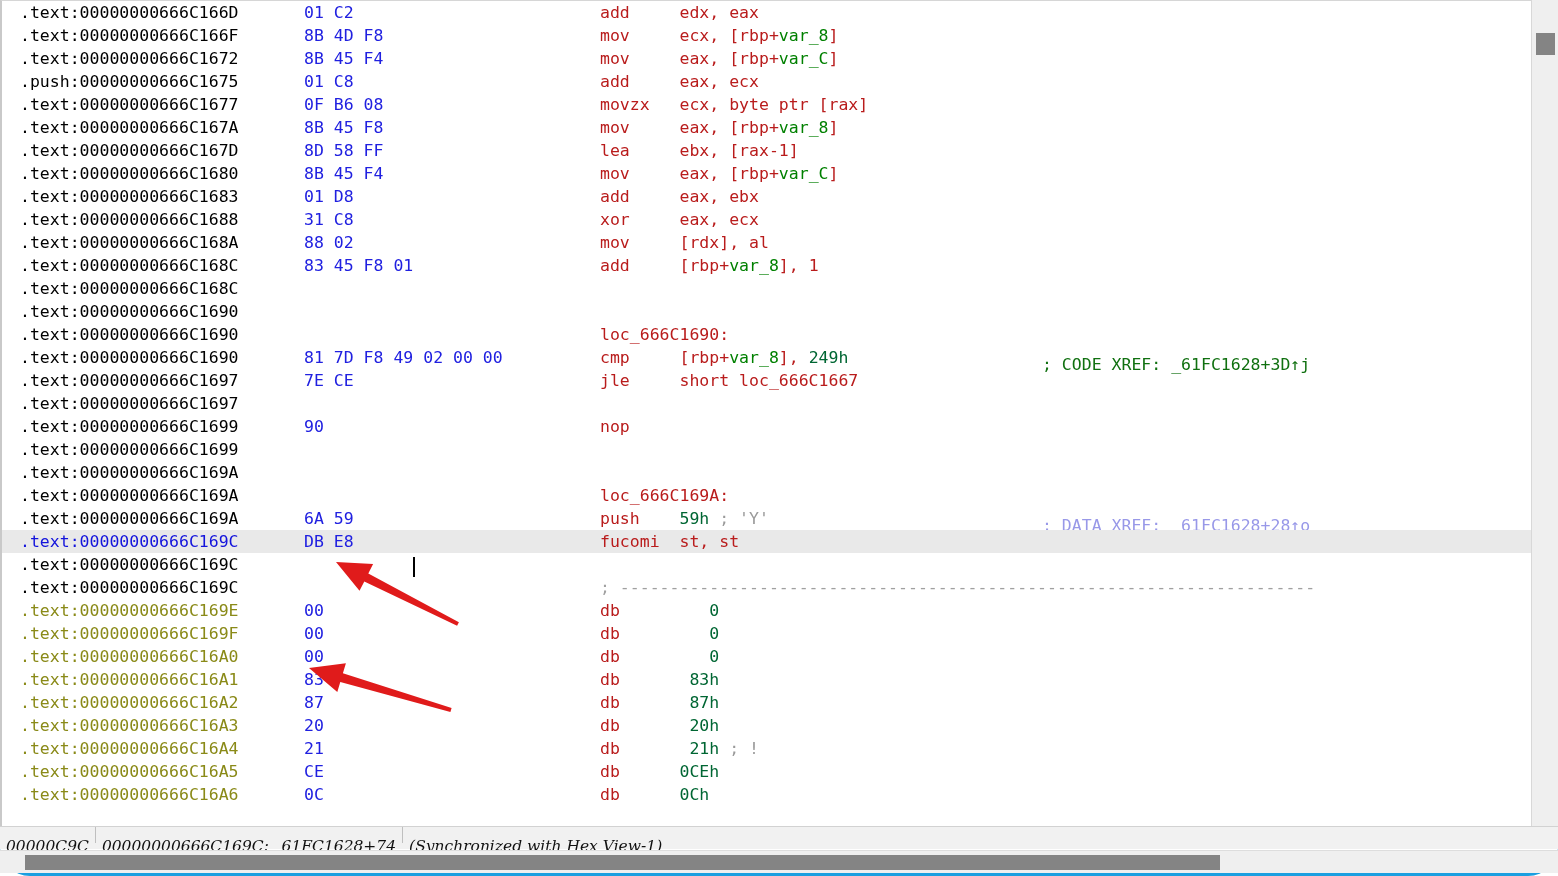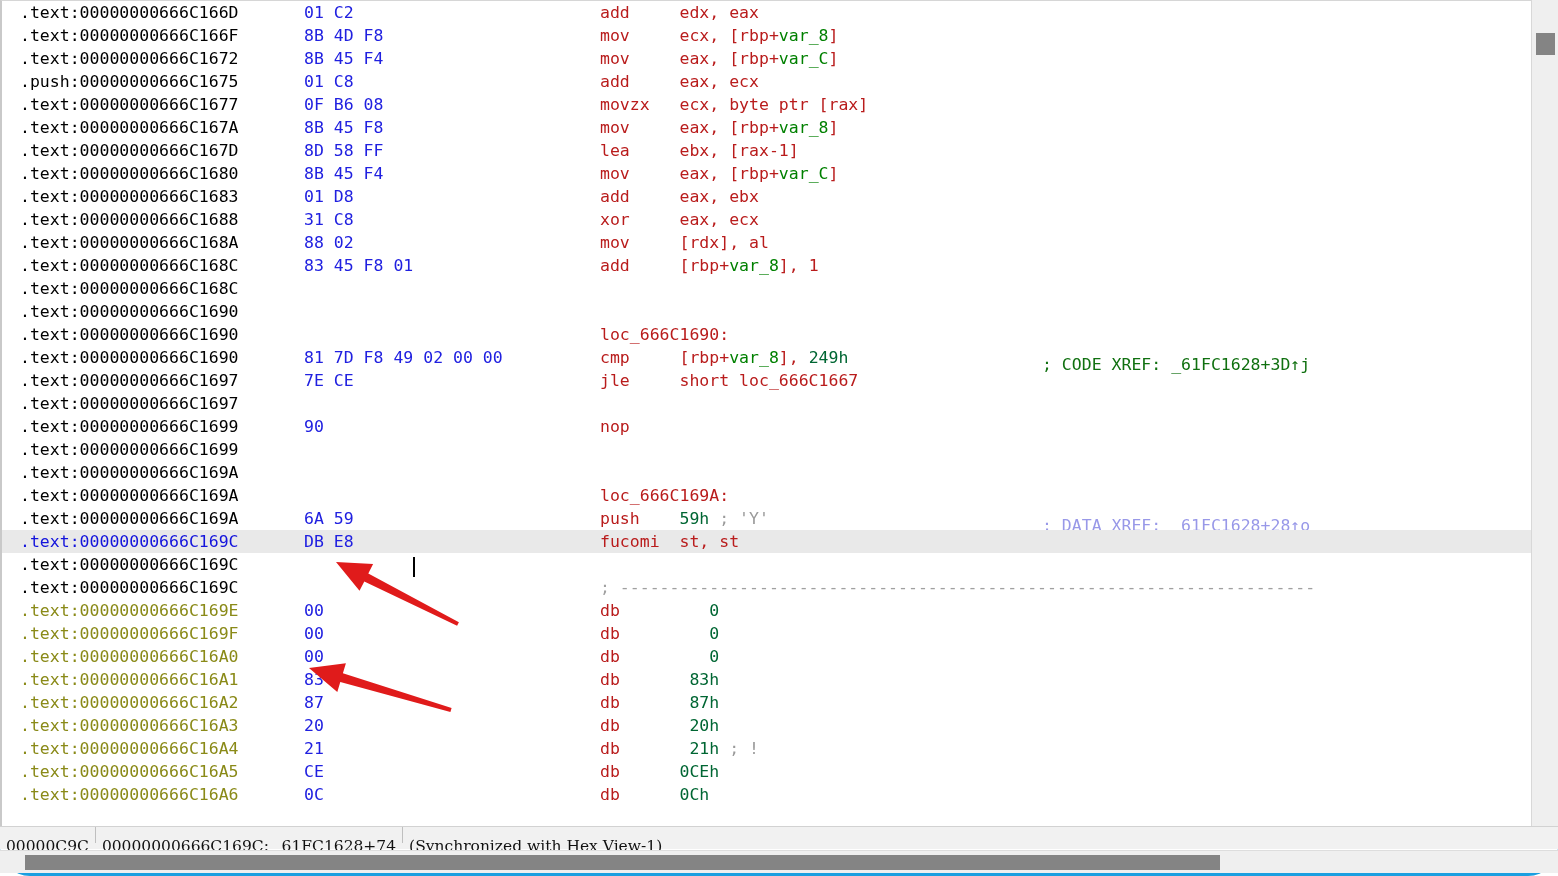--- a/index.html
+++ b/index.html
@@ -129,20 +129,21 @@
     font-size: 15.5px;
     line-height: 22px;
     color: #111111;
     white-space: pre;
   }
   .sb-seg {
     display: inline-block;
     padding: 8px 6px;
     border-right: 1px solid #bfbfbf;
     height: 16px;
+    font-style: italic;
   }
   .sb-seg.last { border-right: none; }
 
   #hscroll {
     position: absolute;
     left: 0; top: 850px;
     width: 1558px;
     height: 23px;
     background: #efefef;
     border-top: 1px solid #dddddd;

